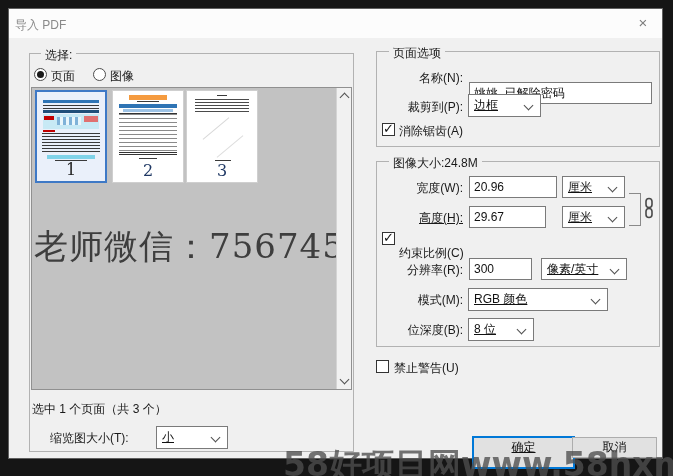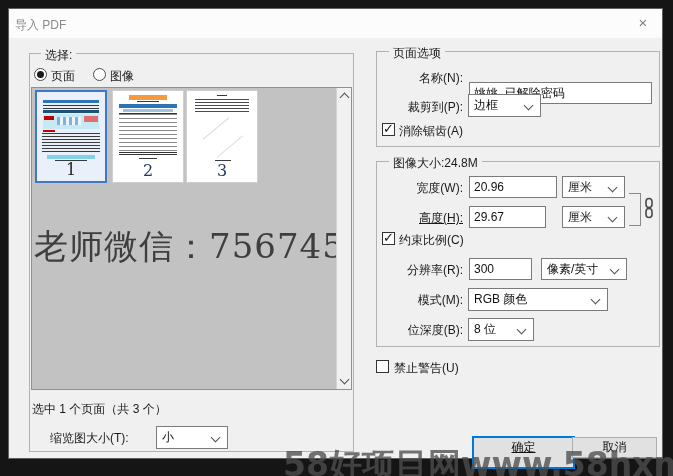--- a/index.html
+++ b/index.html
@@ -19,21 +19,21 @@
   .close-btn{position:absolute;right:2px;top:0;width:34px;height:28px;text-align:center;
     line-height:28px;color:#7d7d7d;font-size:15px;cursor:default;}
   .groupbox{position:absolute;border:1px solid #b2b2b2;box-sizing:border-box;}
   .legend{position:absolute;background:#f0f0f0;padding:0 4px;font-size:12px;color:#1a1a1a;white-space:nowrap;text-align:center;}
   .lbl{position:absolute;font-size:12px;color:#1a1a1a;white-space:nowrap;}
   .lbl.r{text-align:right;}
   .tinput{position:absolute;background:#fff;border:1px solid #7a7a7a;box-sizing:border-box;
     font-family:"Liberation Sans","DejaVu Sans",sans-serif;font-size:12px;color:#111;
     padding:0 4px;outline:none;}
   .dropdown{position:absolute;background:#fff;border:1px solid #7a7a7a;box-sizing:border-box;
-    font-size:12px;color:#111;display:flex;align-items:center;padding-left:5px;}
+    font-size:12px;color:#111;display:flex;align-items:center;padding-left:5px;text-decoration:underline;}
   .chev{width:6px;height:6px;border-right:1px solid #505050;border-bottom:1px solid #505050;
     transform:rotate(45deg);display:inline-block;}
   .dd-chev{position:absolute;right:8px;top:7px;}
   .checkbox{position:absolute;width:13px;height:13px;background:#fff;border:1px solid #333;
     box-sizing:border-box;}
   .checkbox .mark{position:absolute;left:0px;top:-3px;font-size:13px;color:#111;font-weight:bold;}
   .radio{position:absolute;width:13px;height:13px;border:1px solid #4d4d4d;border-radius:50%;
     background:#fff;box-sizing:border-box;}
   .radio .dot{position:absolute;left:2px;top:2px;width:7px;height:7px;border-radius:50%;background:#1a1a1a;}
   .thumb-panel{position:absolute;left:22px;top:78px;width:321px;height:303px;
@@ -178,21 +178,21 @@
 
   <div class="link-bracket"></div>
   <svg class="chain" width="12" height="22" viewBox="0 0 12 22">
     <rect x="3" y="1.5" width="6" height="9" rx="3" fill="none" stroke="#4a4a4a" stroke-width="1.6"></rect>
     <rect x="3" y="11.5" width="6" height="9" rx="3" fill="none" stroke="#4a4a4a" stroke-width="1.6"></rect>
   </svg>
 
   <div class="checkbox" style="left:373px;top:223px;">
       <span class="mark">✓</span>
     </div>
-  <div class="lbl" style="left:390px;top:223px;">约束比例(C)</div>
+  <div class="lbl" style="left:390px;top:236px;">约束比例(C)</div>
 
   <div class="lbl r" style="left:364px;top:253px;width:90px;">分辨率(R):</div>
   <input class="tinput" style="left: 460px; top: 249px; width: 63px; height: 22px;" value="300">
   <div class="dropdown" style="left:532px;top:249px;width:86px;height:22px;">
     <span>像素/英寸</span>
     <span class="chev dd-chev" style="top:7px;"></span>
   </div>
 
   <div class="lbl r" style="left:364px;top:283px;width:90px;">模式(M):</div>
   <div class="dropdown" style="left:459px;top:279px;width:140px;height:23px;">

